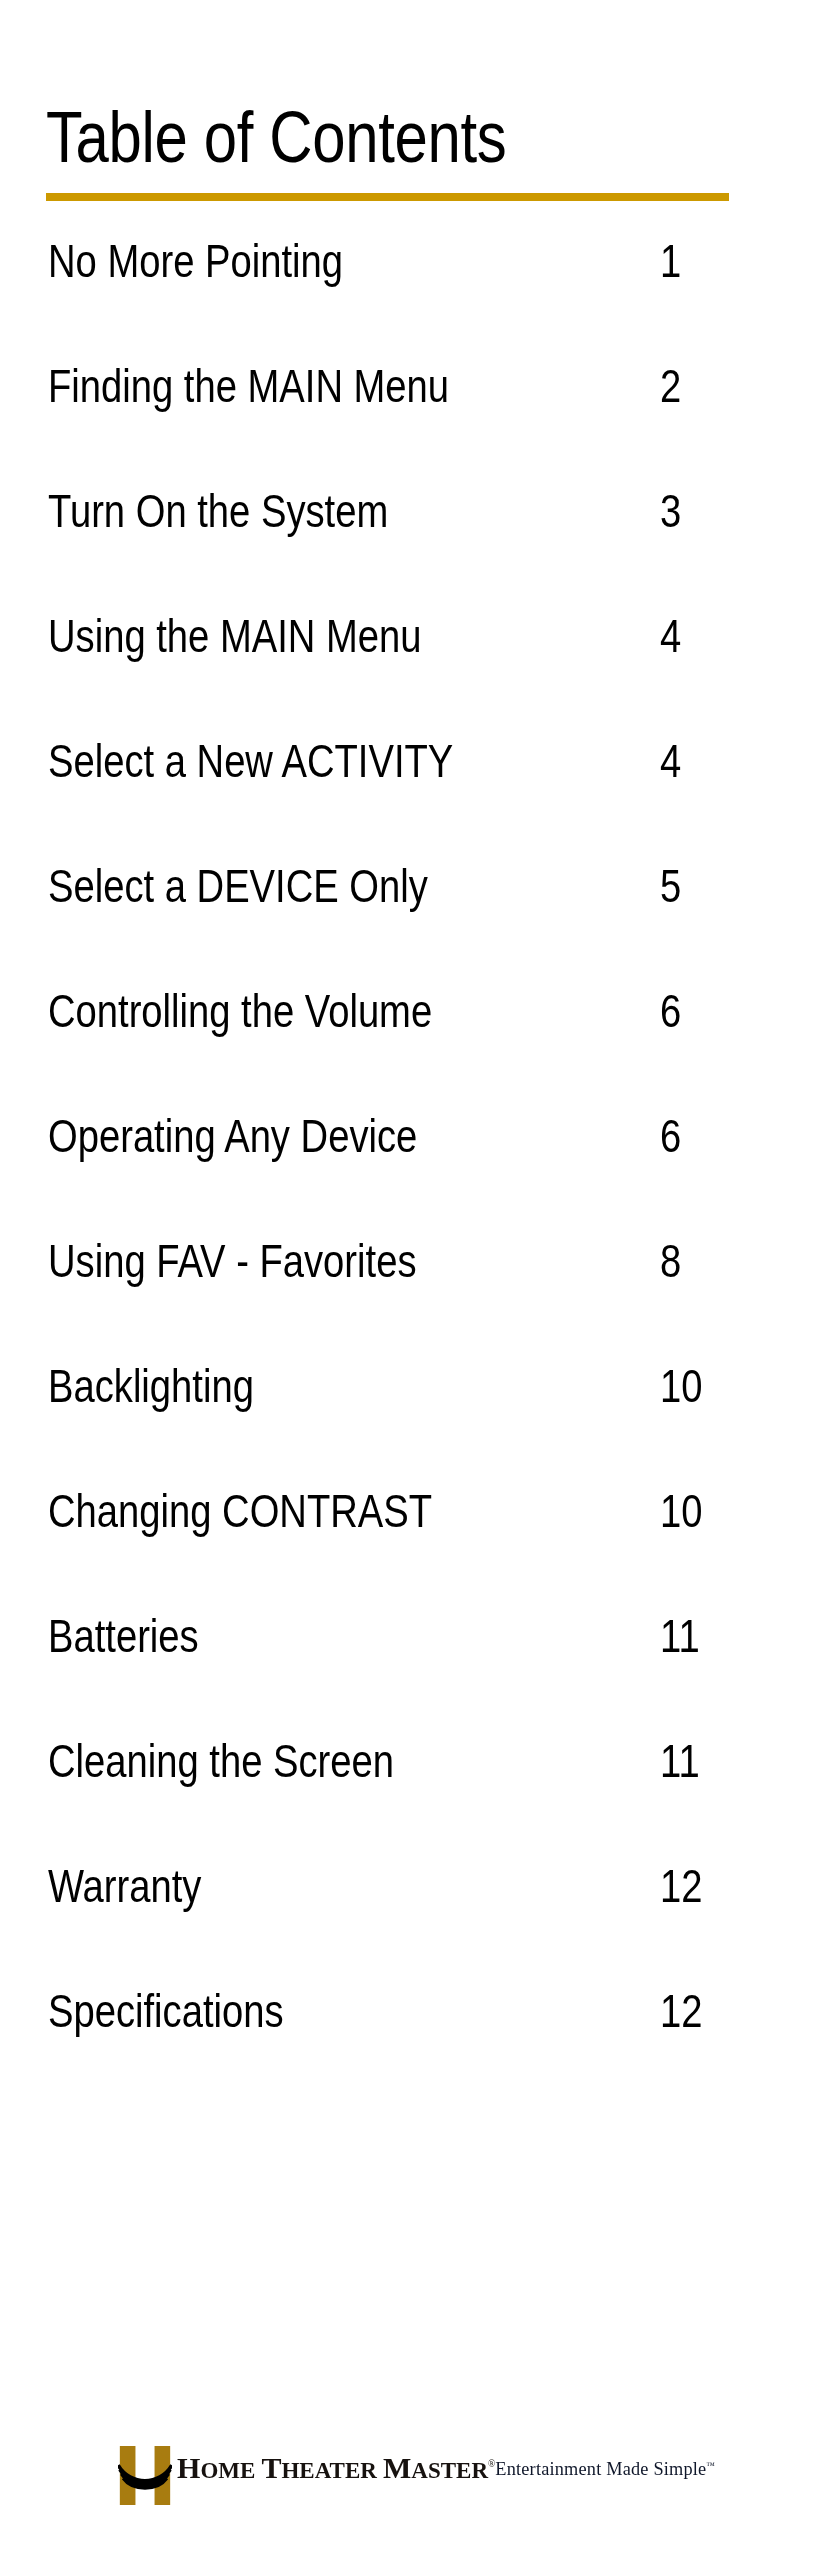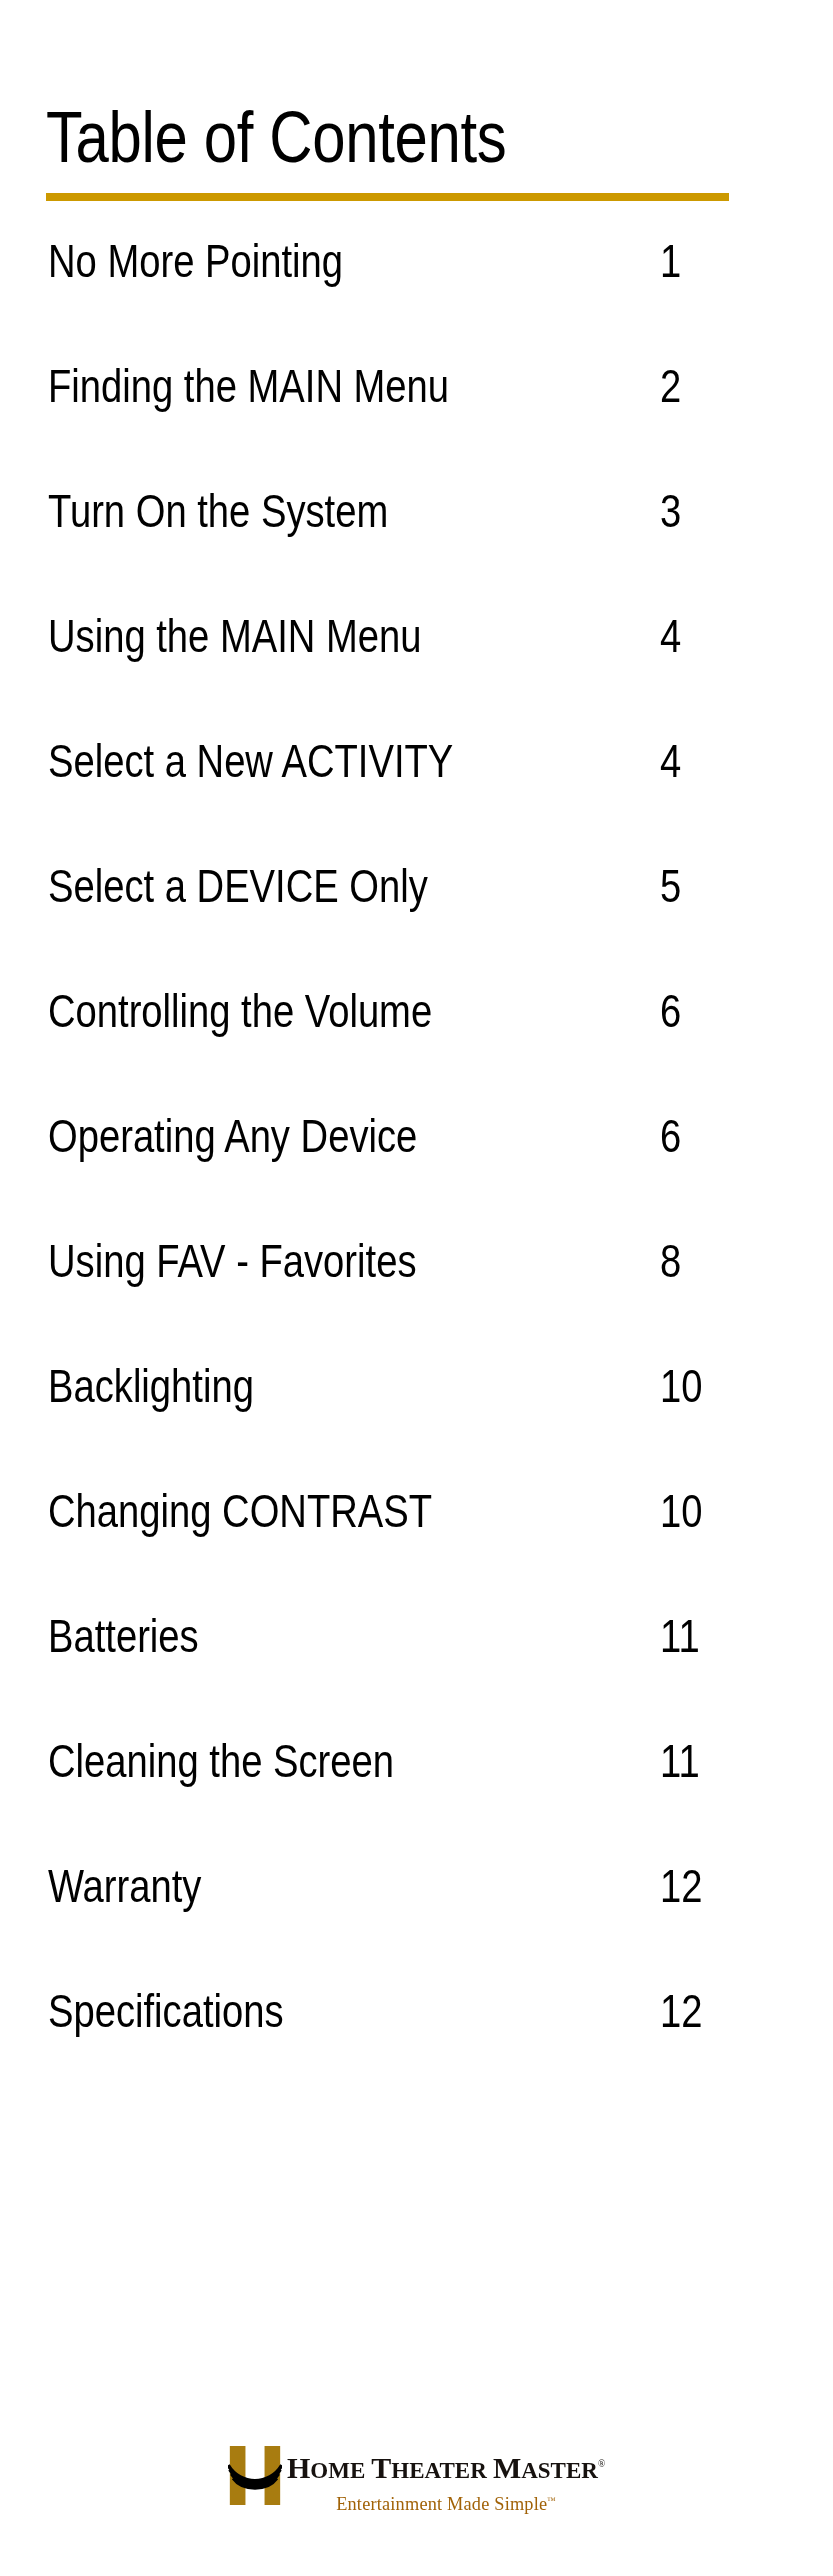--- a/index.html
+++ b/index.html
@@ -108,21 +108,21 @@
   .logo-mark {
     width: 54px;
     height: 59px;
     flex: 0 0 auto;
     margin-top: 1.7px;
     margin-right: 5.2px;
   }
 
   .logo-text {
     display: flex;
-    flex-direction: column;
+    flex-direction: row;
     align-items: center;
     padding-top: 4.4px;
     text-align: right;
   }
 
   .logo-wordmark {
     font-family: "Liberation Serif", serif;
     color: #17120f;
     font-weight: 700;
     font-size: 30px;
@@ -145,24 +145,24 @@
   }
 
   .logo-reg {
     font-size: 9.6px;
     vertical-align: super;
     font-weight: 400;
   }
 
   .logo-tagline {
     font-family: "Liberation Serif", serif;
-    color: #a16207;
+    color: #0f172a;
     font-weight: 400;
     font-size: 18.3px;
-    line-height: 26px;
+    line-height: 21px;
     white-space: nowrap;
     margin-top: 0.9px;
     letter-spacing: 0.2px;
   }
 
   .logo-tm {
     font-size: 8.7px;
     vertical-align: super;
   }
 </style>

